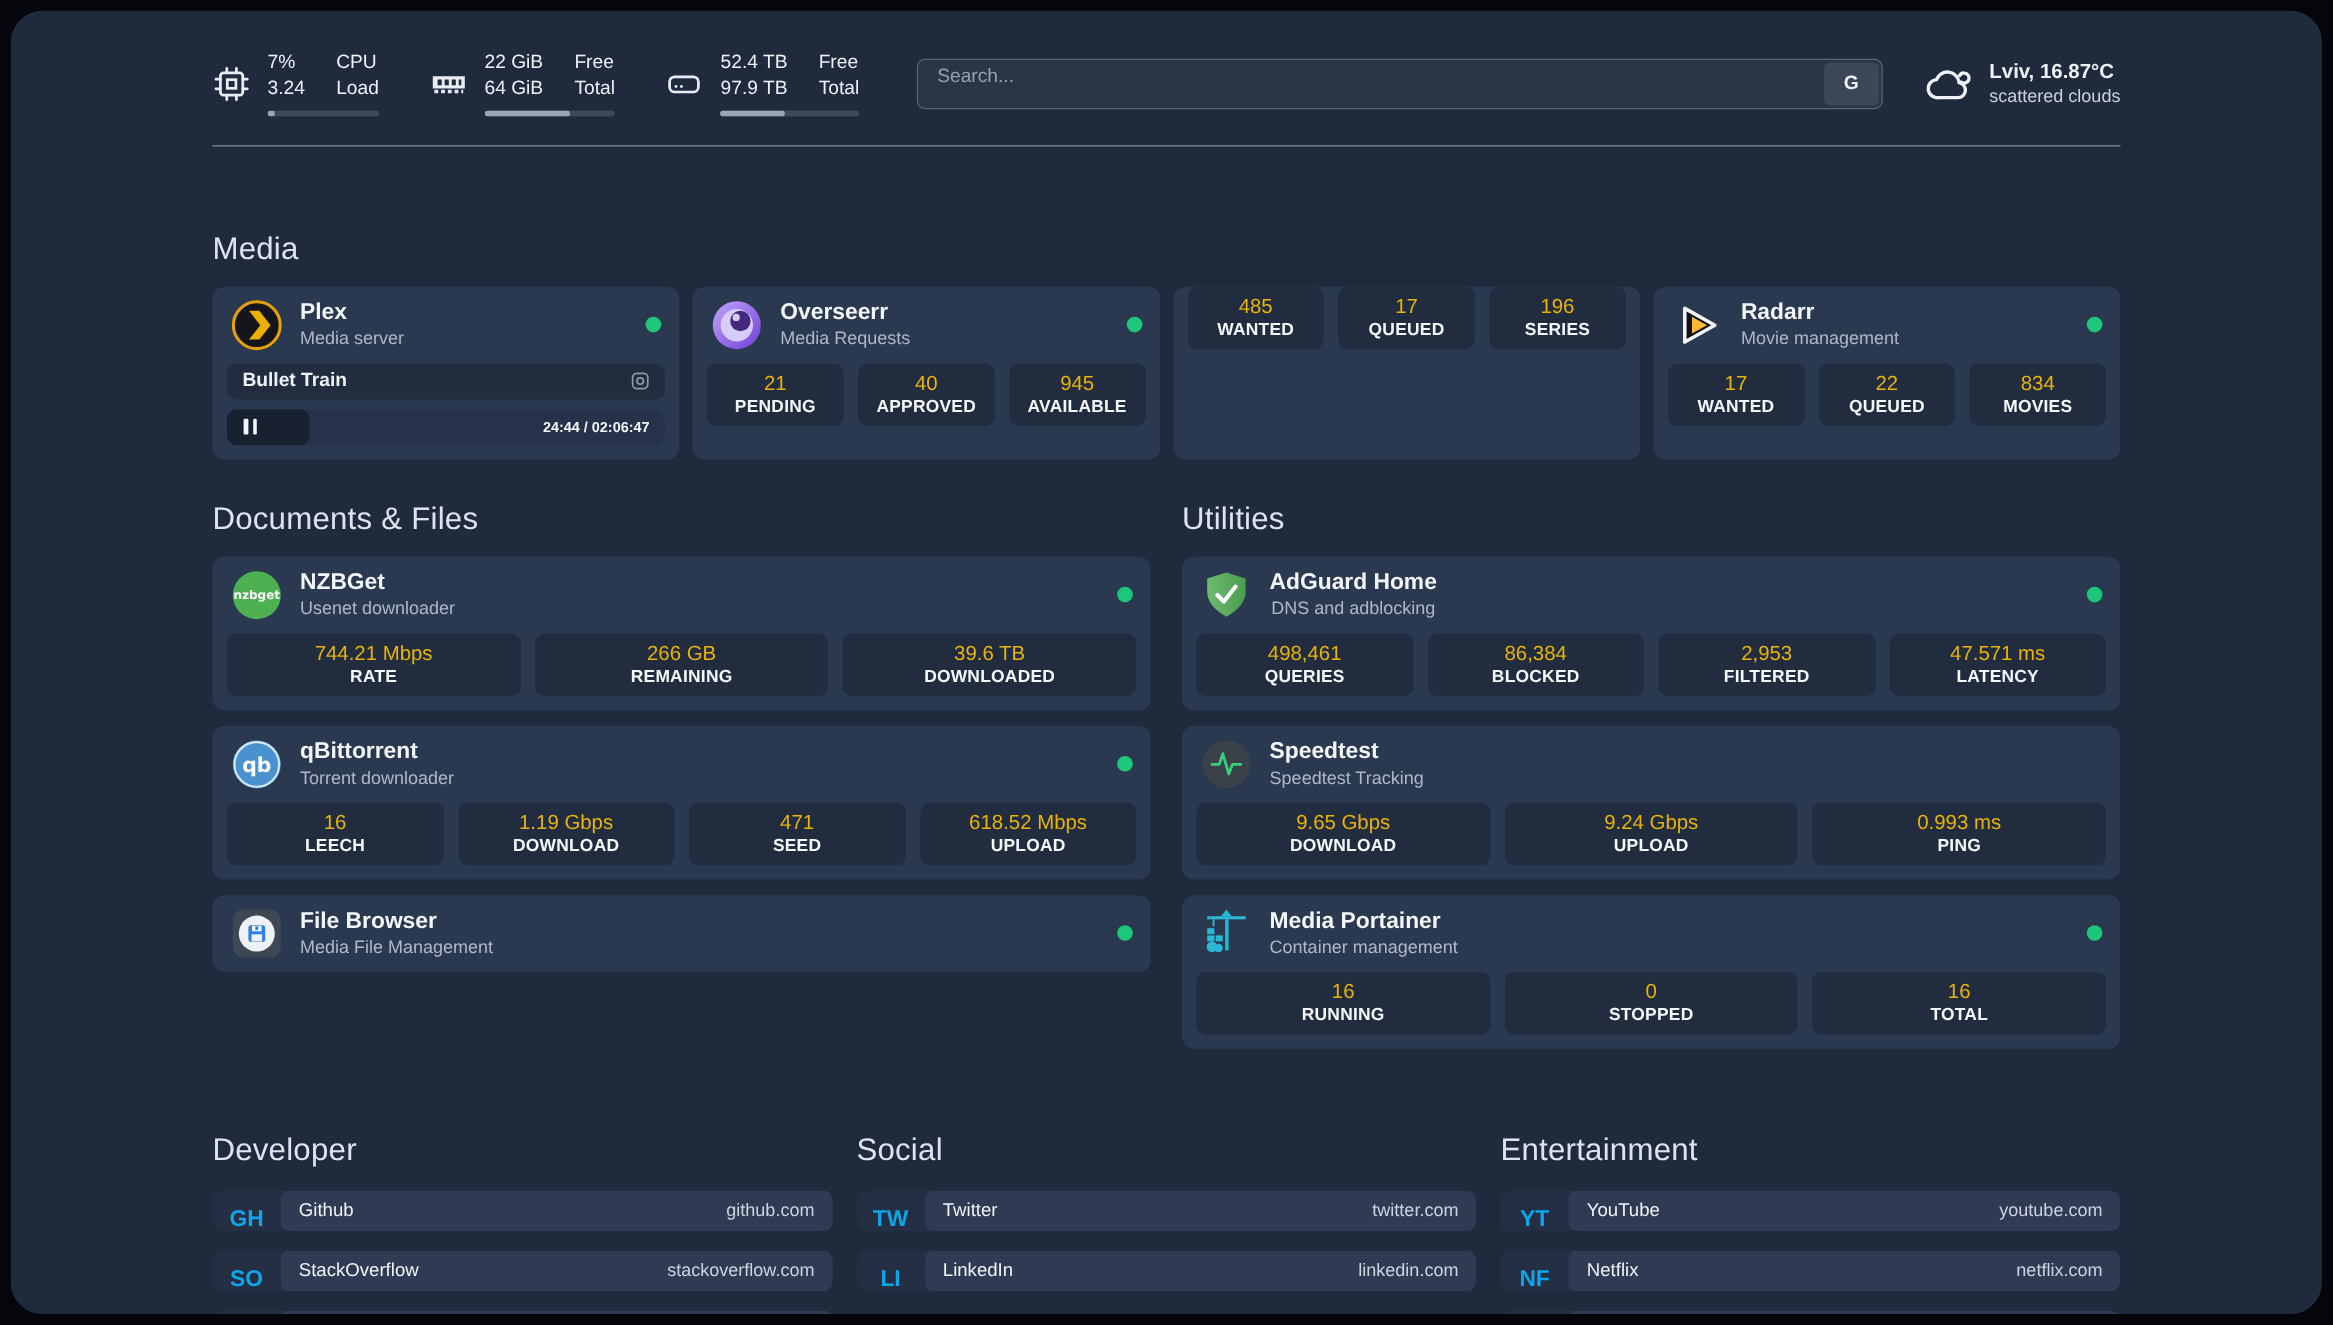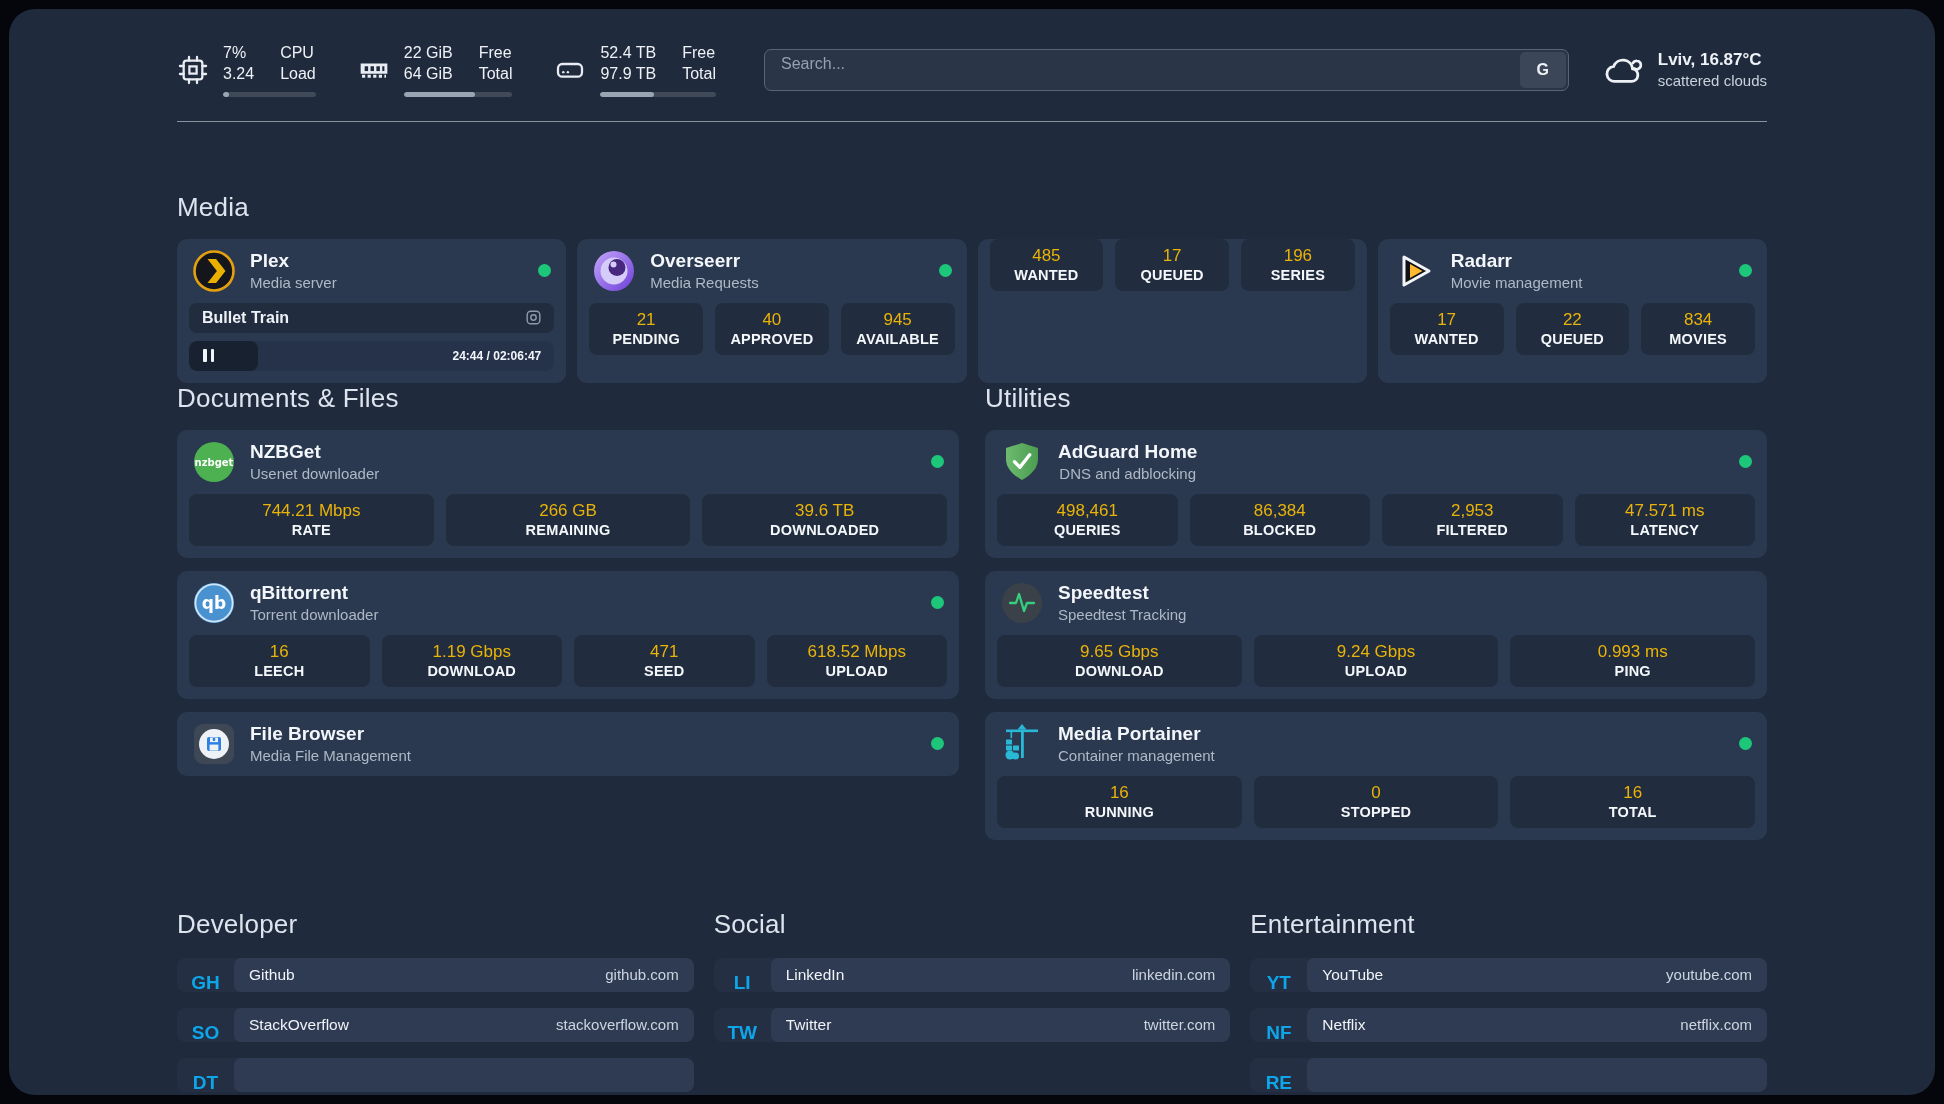--- a/index.html
+++ b/index.html
@@ -25,21 +25,21 @@
   .weather svg { width:42px; height:42px; }
   .weather-line1 { font-size:17px; font-weight:600; }
   .weather-line2 { font-size:15px; color:#c9d1dc; margin-top:2px; }
   .divider { margin:24px 168px 0 168px; border-top:1px solid rgba(226,232,240,.55); }
 
   
   .content { margin:0 168px; }
   .sec-title { font-size:26px; font-weight:500; color:#dde4ee; letter-spacing:.2px; }
   .media-title { margin:70px 0 16px; }
   .media-grid { display:grid; grid-template-columns:repeat(4,1fr); gap:11px; }
-  .mid-grid { display:grid; grid-template-columns:1fr 1fr; gap:26px; align-items:start; }
+  .mid-grid { display:grid; grid-template-columns:1fr 1fr; gap:26px; align-items:start; margin-top:34px; }
   .mid-col .sec-title { margin-bottom:16px; }
   .mid-col .card { margin-bottom:13px; }
 
   .card { background:#2b3950; border-radius:10px; }
   .card-header { display:flex; align-items:center; gap:14px; padding:10px 15px; }
   .app-icon { width:44px; height:44px; flex:none; }
   .app-icon svg { width:44px; height:44px; display:block; }
   .app-name { font-size:19px; font-weight:600; color:#f3f6fa; line-height:1.25; }
   .app-sub { font-size:15px; color:#aeb8c6; line-height:1.3;text-align:center; }
   .status-dot { width:13px; height:13px; border-radius:50%; background:#1dc779; margin-left:auto; flex:none; }
@@ -510,33 +510,33 @@
         </div>
         <div class="link-row">
           <span class="link-abbr">DT</span>
           <div class="link-inner"></div>
         </div>
       </div>
 
       <div class="bm-col">
         <h2 class="sec-title">Social</h2>
         <div class="link-row">
+          <span class="link-abbr">TW</span>
+          <div class="link-inner">
+                <span class="link-name">Twitter</span>
+                <span class="link-url">twitter.com</span>
+              </div>
+        </div>
+        <div class="link-row">
           <span class="link-abbr">LI</span>
           <div class="link-inner">
                 <span class="link-name">LinkedIn</span>
                 <span class="link-url">linkedin.com</span>
               </div>
         </div>
-        <div class="link-row">
-          <span class="link-abbr">TW</span>
-          <div class="link-inner">
-                <span class="link-name">Twitter</span>
-                <span class="link-url">twitter.com</span>
-              </div>
-        </div>
       </div>
 
       <div class="bm-col">
         <h2 class="sec-title">Entertainment</h2>
         <div class="link-row">
           <span class="link-abbr">YT</span>
           <div class="link-inner">
                 <span class="link-name">YouTube</span>
                 <span class="link-url">youtube.com</span>
               </div>

